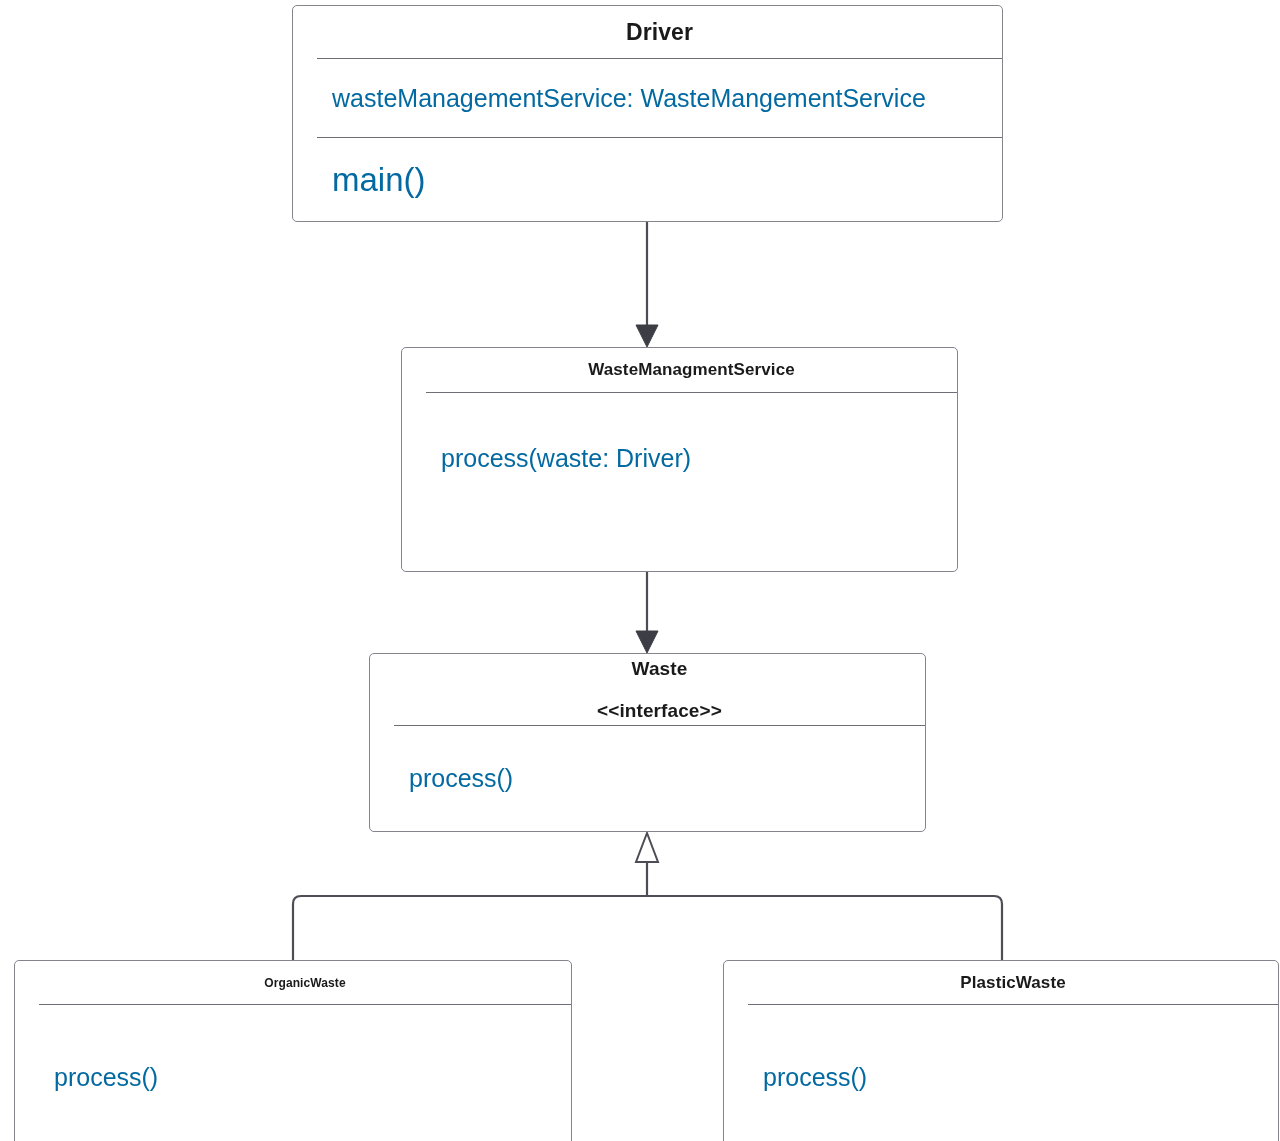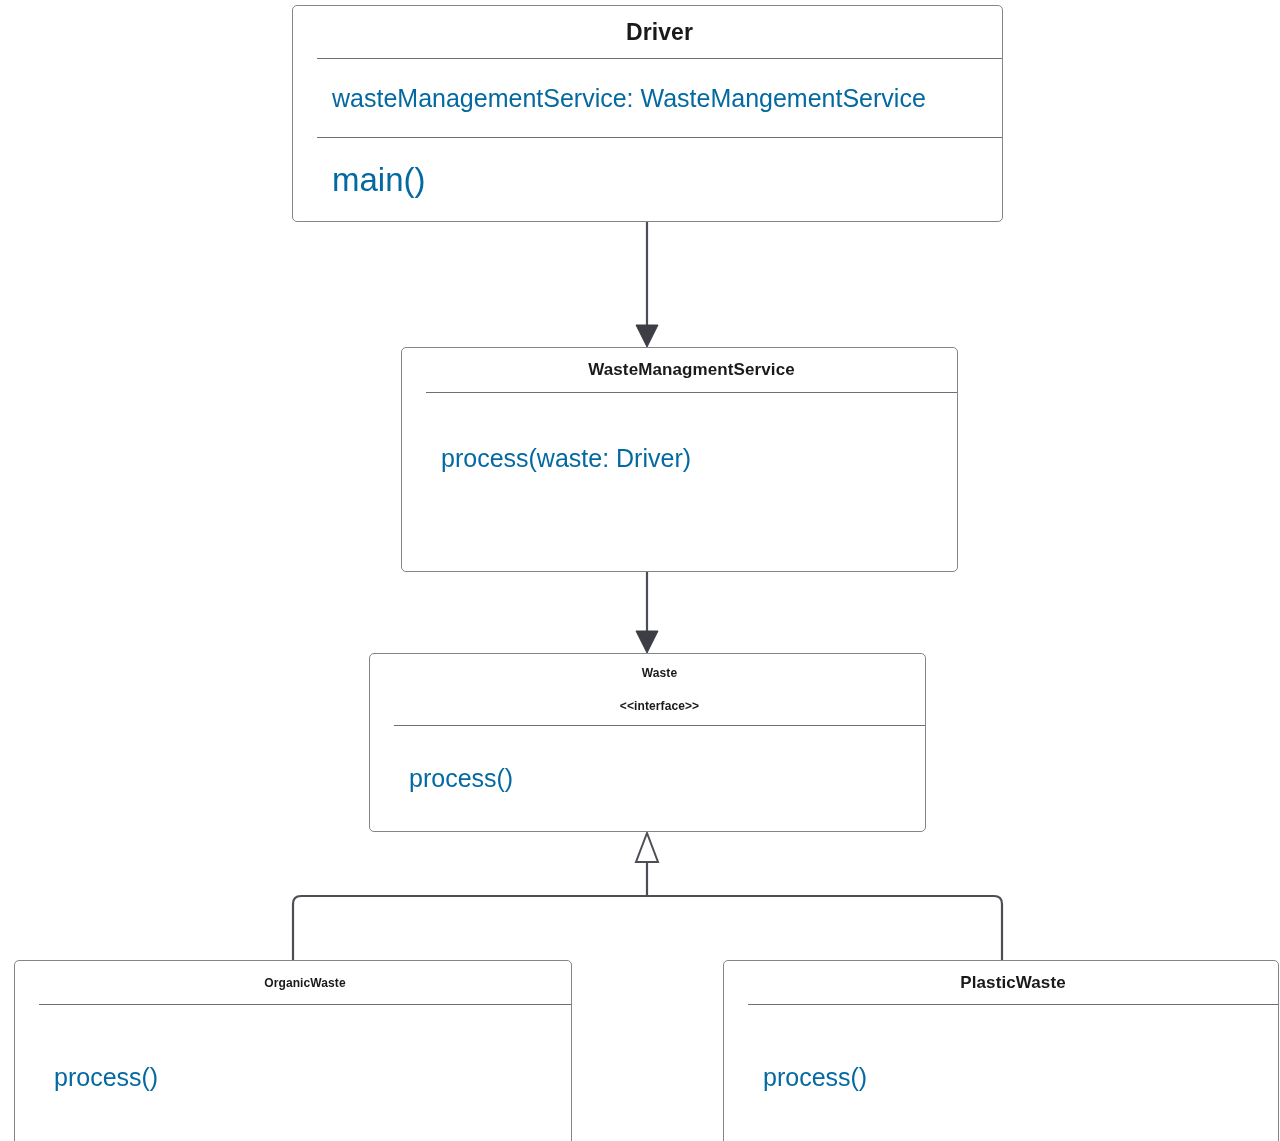--- a/index.html
+++ b/index.html
@@ -93,21 +93,21 @@
     height: 45px; font-size: 17px;
   }
   #box-service .ops {
     height: 130px; font-size: 25px;
   }
 
   #box-waste {
     left: 369px; top: 653px; width: 557px; height: 179px;
   }
   #box-waste .uml-title {
-    height: 72px; font-size: 12px; line-height: 1.35;
+    height: 72px; font-size: 19px; line-height: 1.35;
   }
   #box-waste .ops {
     height: 105px; font-size: 25px;
   }
 
   #box-organic {
     left: 14px; top: 960px; width: 558px; height: 190px;
   }
   #box-organic .uml-title {
     height: 44px; font-size: 12px;

